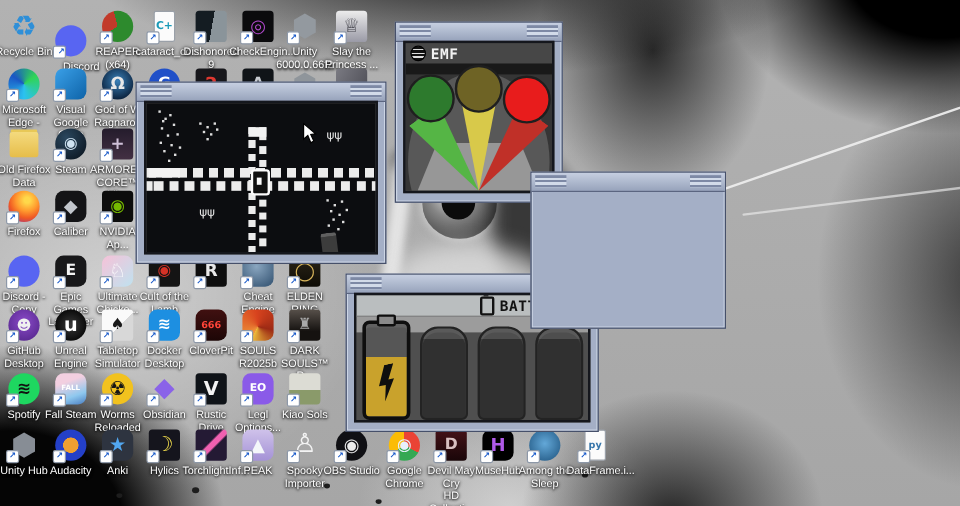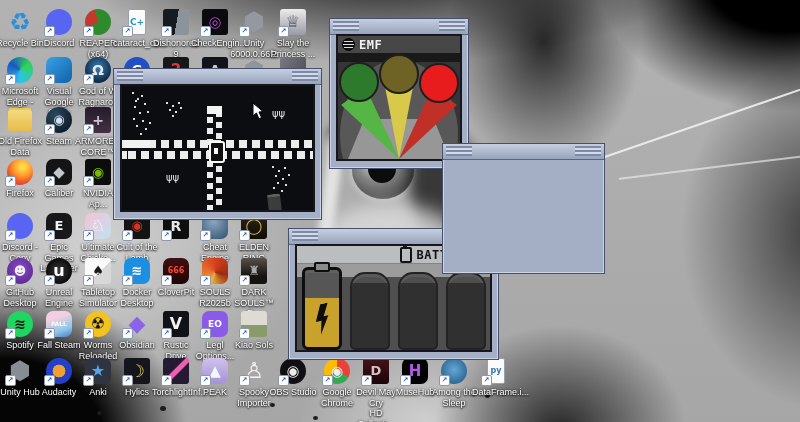--- a/index.html
+++ b/index.html
@@ -176,21 +176,21 @@
 
   <div id="icons">
       <div class="icon shape-plain" style="left: 1px; top: 8px;">
       <div class="ic-img">
         <span class="ic-box" style="background: transparent;">
             <span class="ic-glyph" style="color: rgb(46, 143, 216); font-size: 24px;">♻</span>
           </span>
       </div>
       <div class="lbl">Recycle Bin</div>
     </div>
-      <div class="icon shortcut shape-circle" style="left: 40px; top: 8px;">
+      <div class="icon shortcut shape-circle" style="left: 40px; top: 20px; text-align: right;">
       <div class="ic-img">
         <span class="ic-box" style="background: rgb(88, 101, 242);">
             <span class="ic-glyph" style="color: rgb(255, 255, 255);"></span>
           </span>
       </div>
       <div class="lbl">Discord</div>
     </div>
       <div class="icon shortcut shape-circle" style="left: 79px; top: 8px;">
       <div class="ic-img">
         <span class="ic-box" style="background: conic-gradient(from 40deg, rgb(45, 138, 45) 0deg, rgb(45, 138, 45) 55%, rgb(194, 58, 42) 55%, rgb(194, 58, 42) 85%, rgb(45, 138, 45) 85%);">

